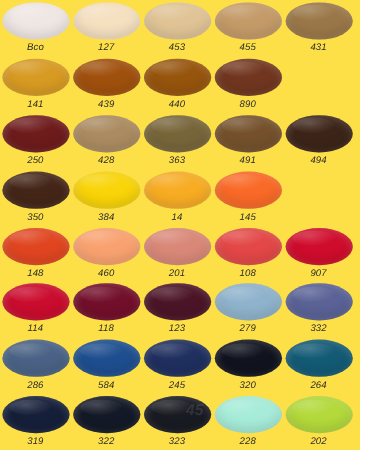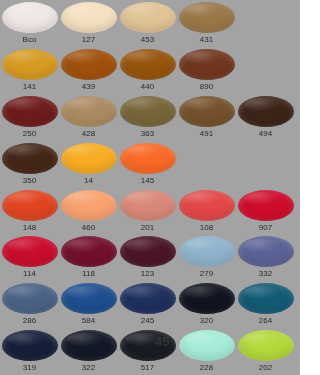--- a/index.html
+++ b/index.html
@@ -11,21 +11,22 @@
   body {
     width: 300px;
     height: 375px;
     font-family: "Liberation Sans", sans-serif;
     overflow: hidden;
   }
   #swatch-chart {
     position: relative;
     width: 300px;
     height: 375px;
-    background: #a3a3a3;
+    background: #fde047;
+    font-style: italic;
   }
   .swatch-row {
     display: flex;
     width: 300px;
     height: 46.9px;
     justify-content: flex-start;
     align-items: flex-start;
   }
   .swatch-cell {
     position: relative;
@@ -94,20 +95,24 @@
       </div>
       <div class="swatch-cell">
         <div class="swatch-ellipse" style="background: rgb(245, 224, 192);"></div>
         <div class="swatch-label">127</div>
       </div>
       <div class="swatch-cell">
         <div class="swatch-ellipse" style="background: rgb(224, 196, 150);"></div>
         <div class="swatch-label">453</div>
       </div>
       <div class="swatch-cell">
+        <div class="swatch-ellipse" style="background: rgb(196, 154, 104);"></div>
+        <div class="swatch-label">455</div>
+      </div>
+      <div class="swatch-cell">
         <div class="swatch-ellipse" style="background: rgb(154, 119, 72);"></div>
         <div class="swatch-label">431</div>
       </div>
     </div>
     <div class="swatch-row">
       <div class="swatch-cell">
         <div class="swatch-ellipse" style="background: rgb(215, 154, 34);"></div>
         <div class="swatch-label">141</div>
       </div>
       <div class="swatch-cell">
@@ -142,20 +147,24 @@
       </div>
       <div class="swatch-cell">
         <div class="swatch-ellipse" style="background: rgb(60, 36, 24);"></div>
         <div class="swatch-label">494</div>
       </div>
     </div>
     <div class="swatch-row">
       <div class="swatch-cell">
         <div class="swatch-ellipse" style="background: rgb(68, 38, 24);"></div>
         <div class="swatch-label">350</div>
+      </div>
+      <div class="swatch-cell">
+        <div class="swatch-ellipse" style="background: rgb(249, 212, 8);"></div>
+        <div class="swatch-label">384</div>
       </div>
       <div class="swatch-cell">
         <div class="swatch-ellipse" style="background: rgb(247, 172, 35);"></div>
         <div class="swatch-label">14</div>
       </div>
       <div class="swatch-cell">
         <div class="swatch-ellipse" style="background: rgb(249, 105, 39);"></div>
         <div class="swatch-label">145</div>
       </div>
     </div>
@@ -231,21 +240,21 @@
         <div class="swatch-label">319</div>
       </div>
       <div class="swatch-cell">
         <div class="swatch-ellipse" style="background: rgb(20, 25, 39);"></div>
         <div class="swatch-label">322</div>
       </div>
       <div class="swatch-cell">
         <div class="swatch-ellipse" style="background: rgb(25, 27, 34);">
           <span class="watermark">45</span>
         </div>
-        <div class="swatch-label">517</div>
+        <div class="swatch-label">323</div>
       </div>
       <div class="swatch-cell">
         <div class="swatch-ellipse" style="background: rgb(166, 236, 216);"></div>
         <div class="swatch-label">228</div>
       </div>
       <div class="swatch-cell">
         <div class="swatch-ellipse" style="background: rgb(179, 217, 59);"></div>
         <div class="swatch-label">202</div>
       </div>
     </div>

